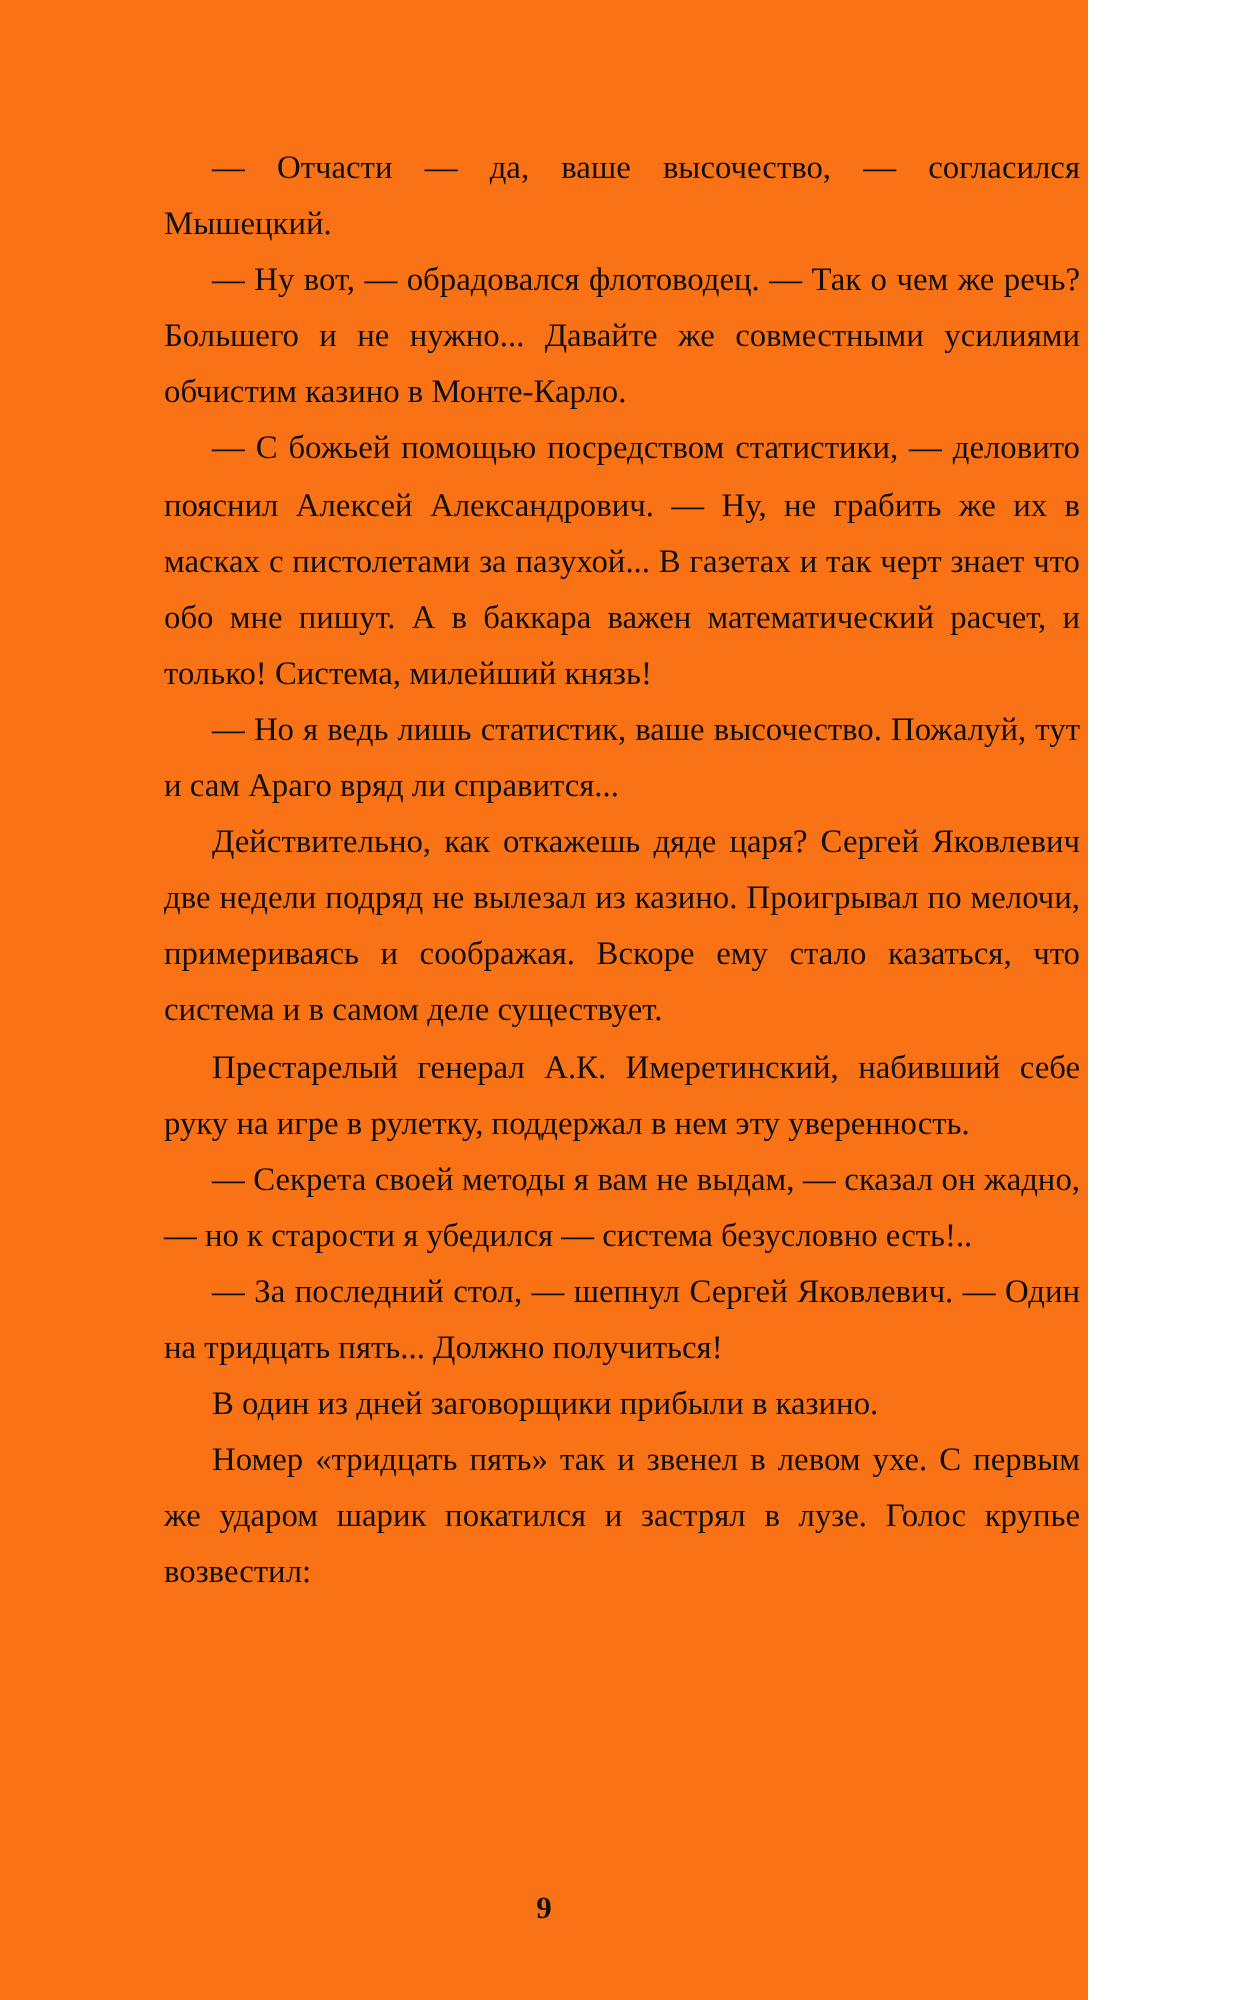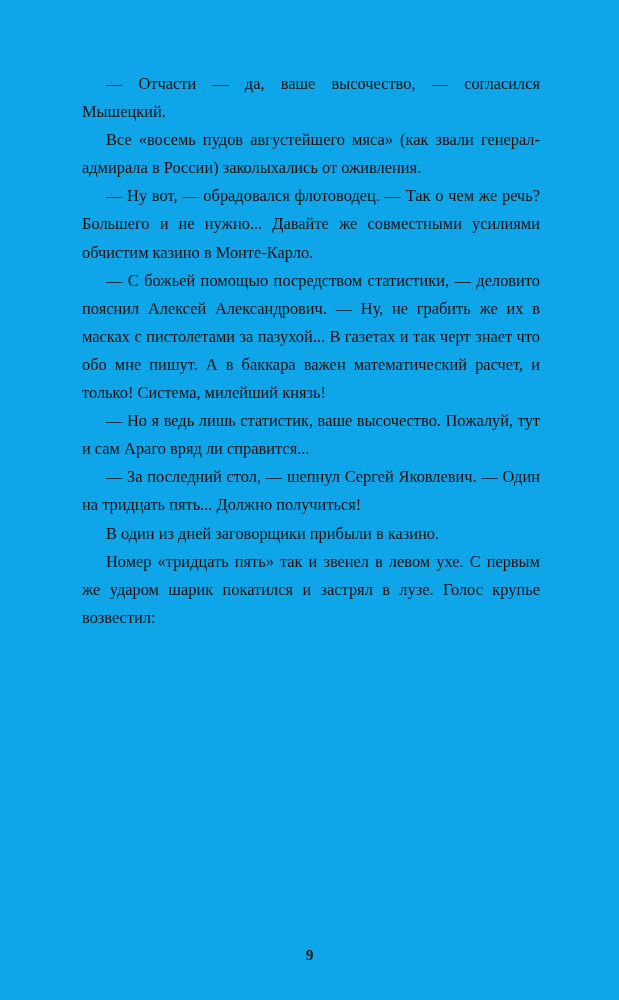--- a/index.html
+++ b/index.html
@@ -3,23 +3,23 @@
 <meta charset="utf-8">
 <title>Book page</title>
 <style>
   html, body {
     margin: 0;
     padding: 0;
     background: #ffffff;
   }
   .page {
     position: relative;
-    width: 619px;
+    width: 544px;
     height: 1000px;
-    background: #0ea5e9;
+    background: #f97316;
     overflow: hidden;
     box-sizing: border-box;
   }
   .text-block {
     position: absolute;
     left: 82px;
     top: 70px;
     width: 458px;
     font-family: "Liberation Serif", "DejaVu Serif", serif;
     font-size: 16.4px;
@@ -48,24 +48,26 @@
     color: #101010;
   }
 </style>
 </head>
 <body>
 
 <div class="page">
 
   <div class="text-block">
     <p>— Отчасти — да, ваше высочество, — согласился Мышецкий.</p>
-    <p>Все «восемь пудов августейшего мяса» (как звали генерал-адмирала в России) заколыхались от оживления.</p>
     <p>— Ну вот, — обрадовался флотоводец. — Так о чем же речь? Большего и не нужно... Давайте же совместными усилиями обчистим казино в Монте-Карло.</p>
     <p>— С божьей помощью посредством статистики, — деловито пояснил Алексей Александрович. — Ну, не грабить же их в масках с пистолетами за пазухой... В газетах и так черт знает что обо мне пишут. А в баккара важен математический расчет, и только! Система, милейший князь!</p>
     <p>— Но я ведь лишь статистик, ваше высочество. Пожалуй, тут и сам Араго вряд ли справится...</p>
+    <p>Действительно, как откажешь дяде царя? Сергей Яковлевич две недели подряд не вылезал из казино. Проигрывал по мелочи, примериваясь и соображая. Вскоре ему стало казаться, что система и в самом деле существует.</p>
+    <p>Престарелый генерал А.К. Имеретинский, набивший себе руку на игре в рулетку, поддержал в нем эту уверенность.</p>
+    <p>— Секрета своей методы я вам не выдам, — сказал он жадно, — но к старости я убедился — система безусловно есть!..</p>
     <p>— За последний стол, — шепнул Сергей Яковлевич. — Один на тридцать пять... Должно получиться!</p>
     <p>В один из дней заговорщики прибыли в казино.</p>
     <p>Номер «тридцать пять» так и звенел в левом ухе. С первым же ударом шарик покатился и застрял в лузе. Голос крупье возвестил:</p>
 
   </div>
 
   <div class="page-number">9</div>
 
 </div>
 

